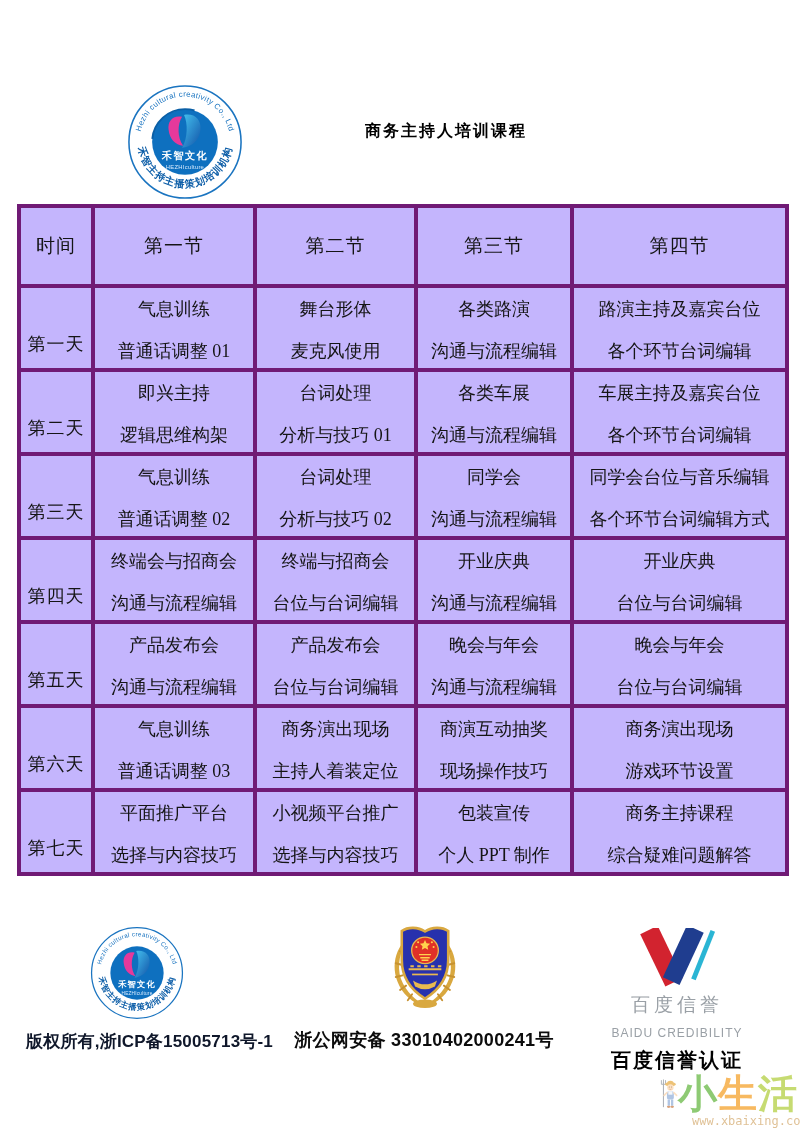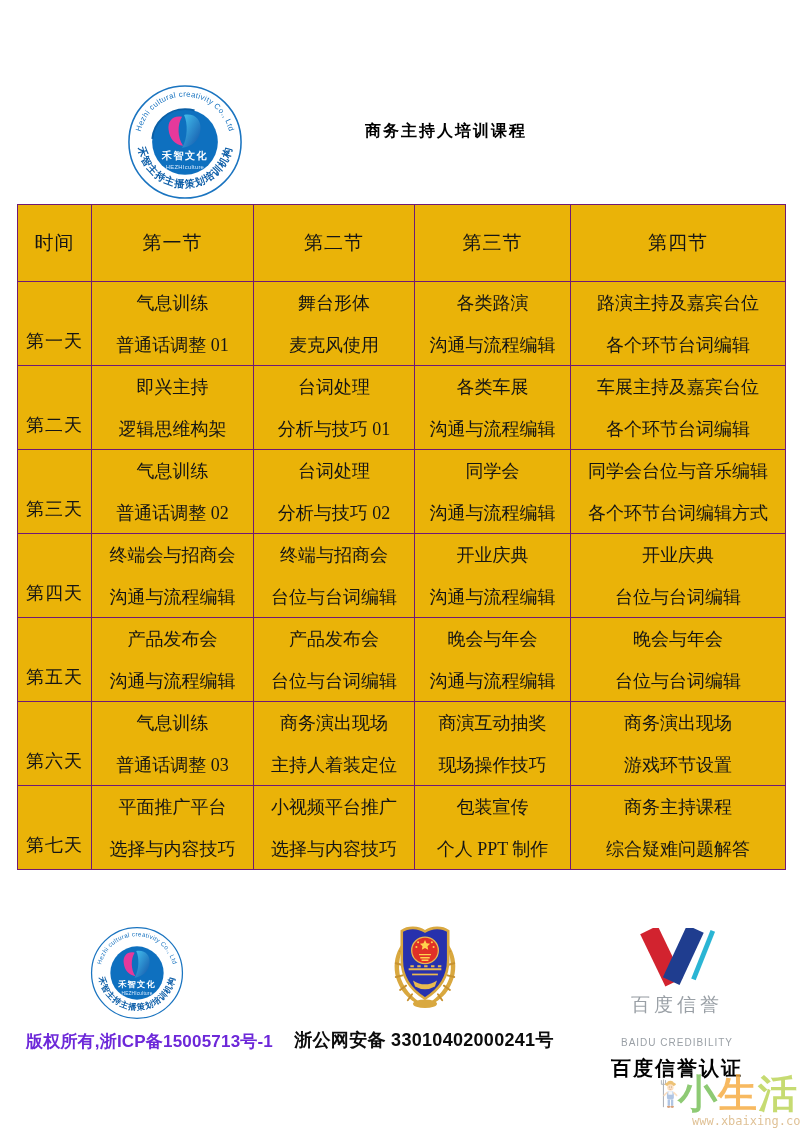--- a/index.html
+++ b/index.html
@@ -14,41 +14,41 @@
   .page-title{
     position:absolute;top:121px;left:446px;transform:translateX(-50%);
     font-size:16px;font-weight:bold;letter-spacing:2px;white-space:nowrap;color:#000;
   }
   
   table.schedule{
     position:absolute;left:17px;top:204px;width:768px;
     border-collapse:collapse;table-layout:fixed;
     font-family:"Liberation Serif","DejaVu Serif",serif;color:#151515;
   }
-  table.schedule th,table.schedule td{border:1px solid #701a75;background:#eab308;}
+  table.schedule th,table.schedule td{border:4px solid #701a75;background:#c4b5fd;}
   table.schedule thead th{height:74px;font-size:19px;font-weight:normal;letter-spacing:1px;text-align:center;}
   table.schedule tbody tr{height:84px;}
   td.day{font-size:18px;text-align:center;vertical-align:bottom;padding:0 2px 12px 2px;letter-spacing:1px;}
   td.cell{padding:0 2px;text-align:center;font-size:18px;vertical-align:top;}
   td.cell .l1{margin-top:11px;line-height:20px;}
   td.cell .l2{margin-top:22px;line-height:20px;}
   
   .copyright{
     position:absolute;left:26px;top:1030px;font-size:17px;font-weight:600;
-    color:#6d28d9;white-space:nowrap;letter-spacing:0.2px;
+    color:#0f172a;white-space:nowrap;letter-spacing:0.2px;
   }
   .police-badge{position:absolute;left:382px;top:920px;}
   .police-filing{
     position:absolute;left:424px;top:1028px;transform:translateX(-50%);
     font-size:18px;font-weight:bold;color:#0c0c0c;white-space:nowrap;letter-spacing:0.3px;
   }
   .baidu{position:absolute;left:677px;top:928px;transform:translateX(-50%);width:170px;text-align:center;}
   .baidu svg{display:block;margin:0 auto;}
   .baidu-name{font-size:19px;letter-spacing:4px;color:#9aa0a6;margin-top:4px;white-space:nowrap;}
-  .baidu-sub{font-size:10px;letter-spacing:1px;color:#9aa0a6;margin-top:19px;white-space:nowrap;}
+  .baidu-sub{font-size:12px;letter-spacing:1px;color:#9aa0a6;margin-top:8px;white-space:nowrap;}
   .baidu-cert{font-size:20px;font-weight:bold;letter-spacing:2px;color:#000;margin-top:7px;white-space:nowrap;}
   
   .watermark{position:absolute;left:660px;top:1070px;width:138px;opacity:.8;}
   .wm-row{display:flex;align-items:center;}
   .wm-chars{font-size:39px;font-weight:bold;line-height:44px;letter-spacing:1px;white-space:nowrap;}
   .wm-url{font-family:"DejaVu Sans Mono","Liberation Mono",monospace;font-size:12px;color:#d8b27c;margin-top:-4px;margin-left:32px;white-space:nowrap;}
   
   .arc-en{font-family:"Liberation Sans",sans-serif;font-size:8px;fill:#1a74c0;letter-spacing:.4px;}
   .arc-cn{font-family:"Liberation Sans",sans-serif;font-size:10.5px;font-weight:bold;fill:#0d5ea8;letter-spacing:1px;}
   .disc-cn{font-family:"Liberation Sans",sans-serif;font-size:10.5px;font-weight:bold;fill:#ffffff;letter-spacing:1.5px;}

